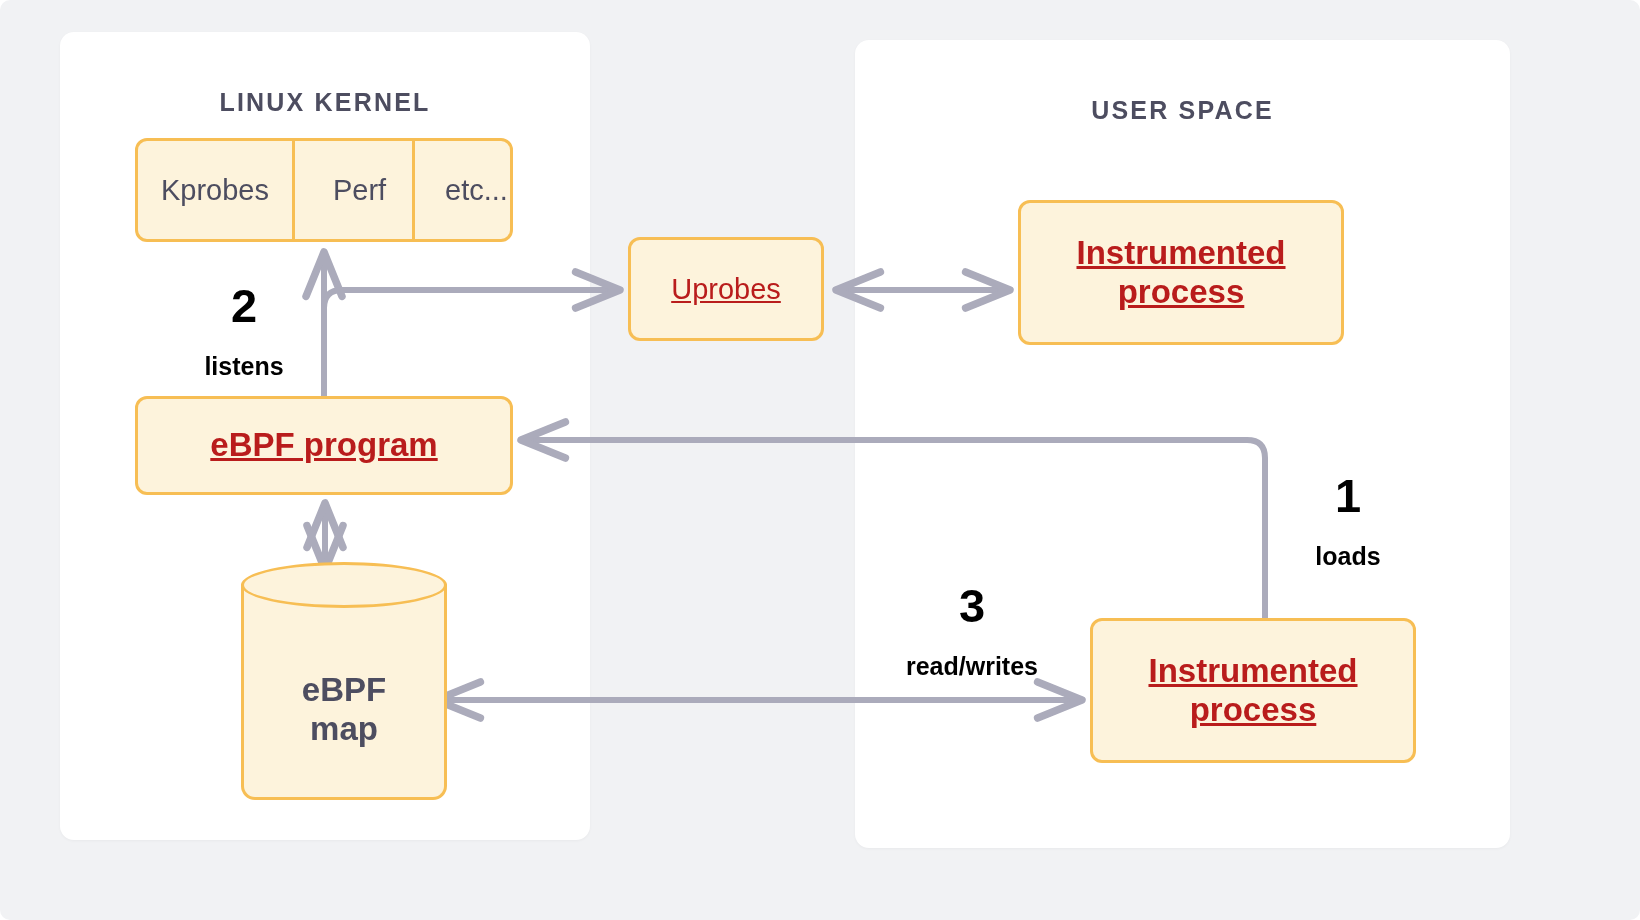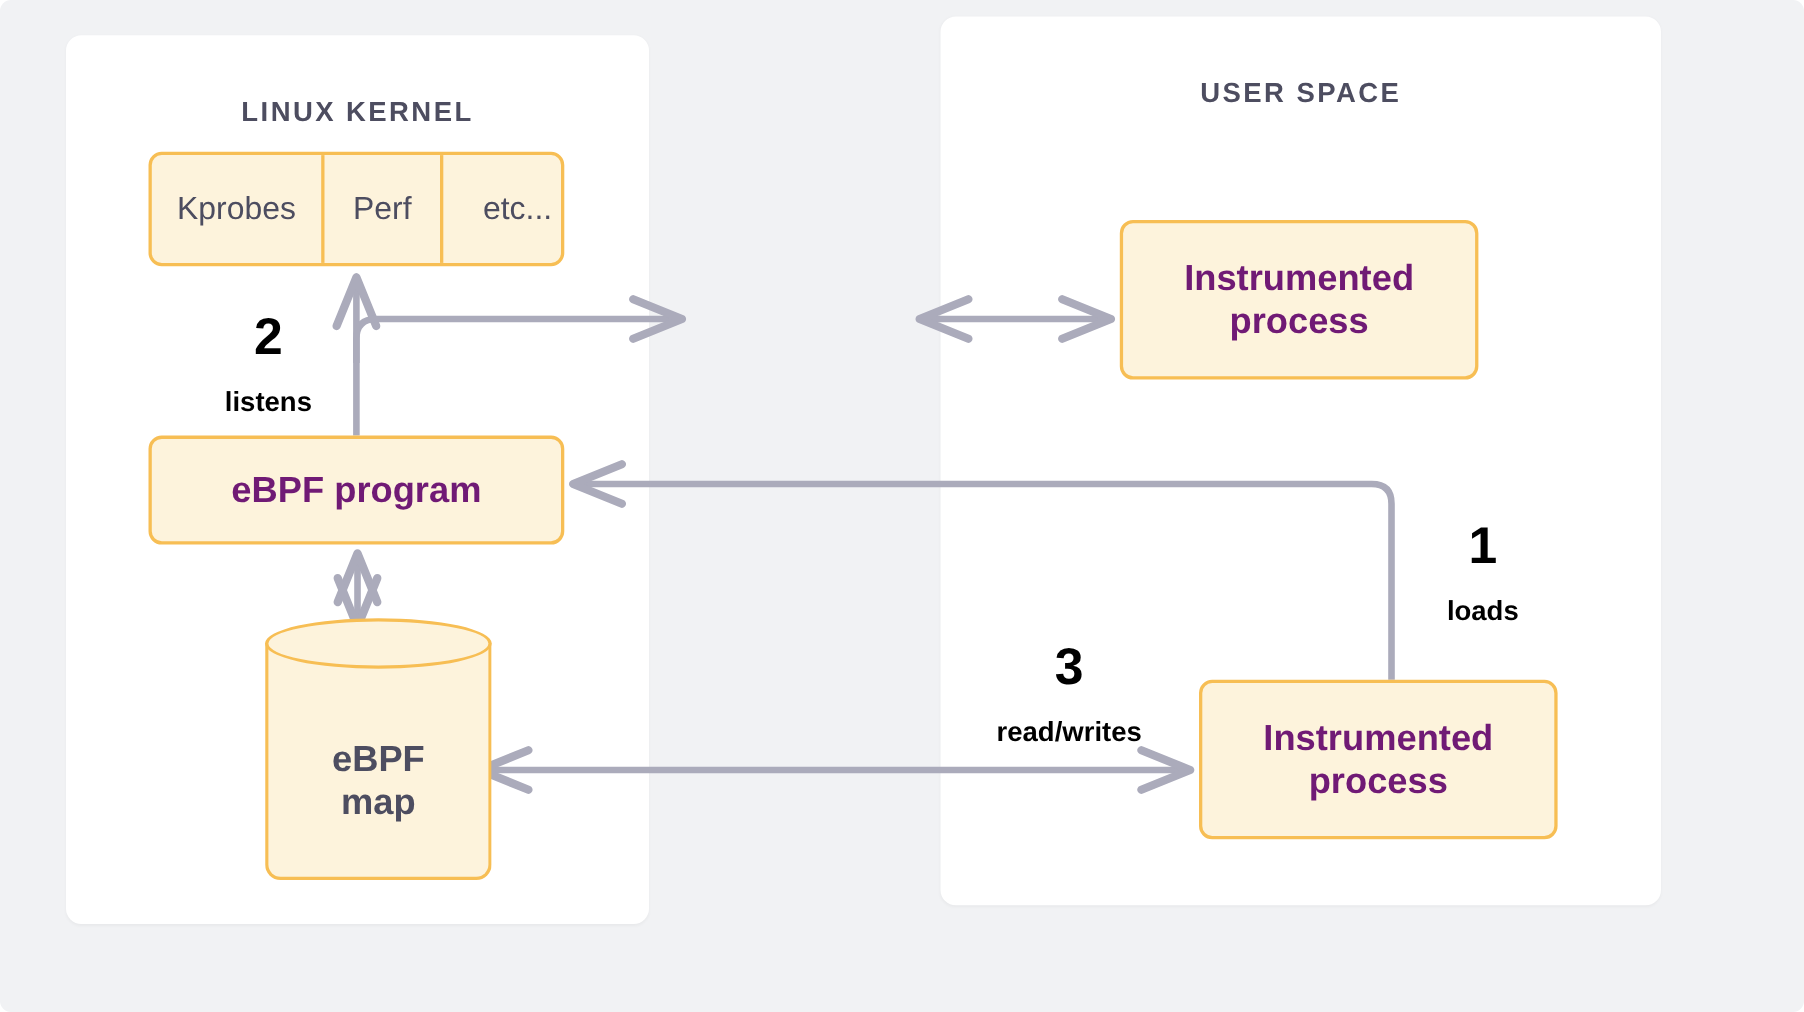--- a/index.html
+++ b/index.html
@@ -16,47 +16,48 @@
     overflow: hidden;
     font-family: "Liberation Sans", sans-serif;
   }
   .panel {
     position: absolute;
     background: #ffffff;
     border-radius: 14px;
     box-shadow: 0 1px 3px rgba(0,0,0,0.04);
   }
   #panel-kernel { left: 60px;  top: 32px; width: 530px; height: 808px; }
-  #panel-user   { left: 855px; top: 15px; width: 655px; height: 808px; }
+  #panel-user   { left: 855px; top: 40px; width: 655px; height: 808px; }
 
   .panel-title {
     position: absolute;
     top: 56px;
     left: 0;
     width: 100%;
     text-align: center;
     font-size: 25px;
     font-weight: bold;
     letter-spacing: 2.2px;
     color: #4D4D60;
     white-space: nowrap;
   }
 
   .node {
     position: absolute;
     box-sizing: border-box;
     background: #FDF3DC;
     border: 3px solid #F7BE54;
     border-radius: 12px;
-    color: #701a75;
+    color: #b91c1c;
     display: flex;
     align-items: center;
     justify-content: center;
     text-align: center;
     line-height: 1.18;
+    text-decoration: underline;
   }
 
   
   #probe-strip {
     position: absolute;
     left: 135px; top: 138px; width: 378px; height: 104px;
     box-sizing: border-box;
     background: #FDF3DC;
     border: 3px solid #F7BE54;
     border-radius: 12px;
@@ -64,21 +65,21 @@
   }
   .probe-cell {
     display: flex;
     align-items: center;
     justify-content: center;
     font-size: 29px;
     color: #4D4D60;
     box-sizing: border-box;
   }
   #probe-kprobes { width: 157px; border-right: 3px solid #F7BE54; }
-  #probe-perf    { width: 108px; border-right: 3px solid #F7BE54; }
+  #probe-perf    { width: 108px; border-right: 3px solid #F7BE54; margin-left: 12px; }
   #probe-etc     { flex: 1; padding-left: 28px; }
 
   #node-uprobes  { left: 628px; top: 237px; width: 196px; height: 104px; font-size: 29px; }
   #node-ebpf-program { left: 135px; top: 396px; width: 378px; height: 99px; font-size: 33px; font-weight: bold; }
   #node-proc-top { left: 1018px; top: 200px; width: 326px; height: 145px; font-size: 33px; font-weight: bold; }
   #node-proc-bottom { left: 1090px; top: 618px; width: 326px; height: 145px; font-size: 33px; font-weight: bold; }
 
   
   #node-ebpf-map {
     position: absolute;
@@ -180,20 +181,21 @@
     <div class="cyl-body"></div>
     <div class="cyl-top"></div>
     <div class="cyl-label">
       <span>
         <span>eBPF</span><br>
         <span>map</span>
       </span>
     </div>
   </div>
 
+  <div class="node" id="node-uprobes">Uprobes</div>
 
   <div class="node" id="node-proc-top">
     <span>
       <span>Instrumented</span><br>
       <span>process</span>
     </span>
   </div>
 
   <div class="node" id="node-proc-bottom">
     <span>

